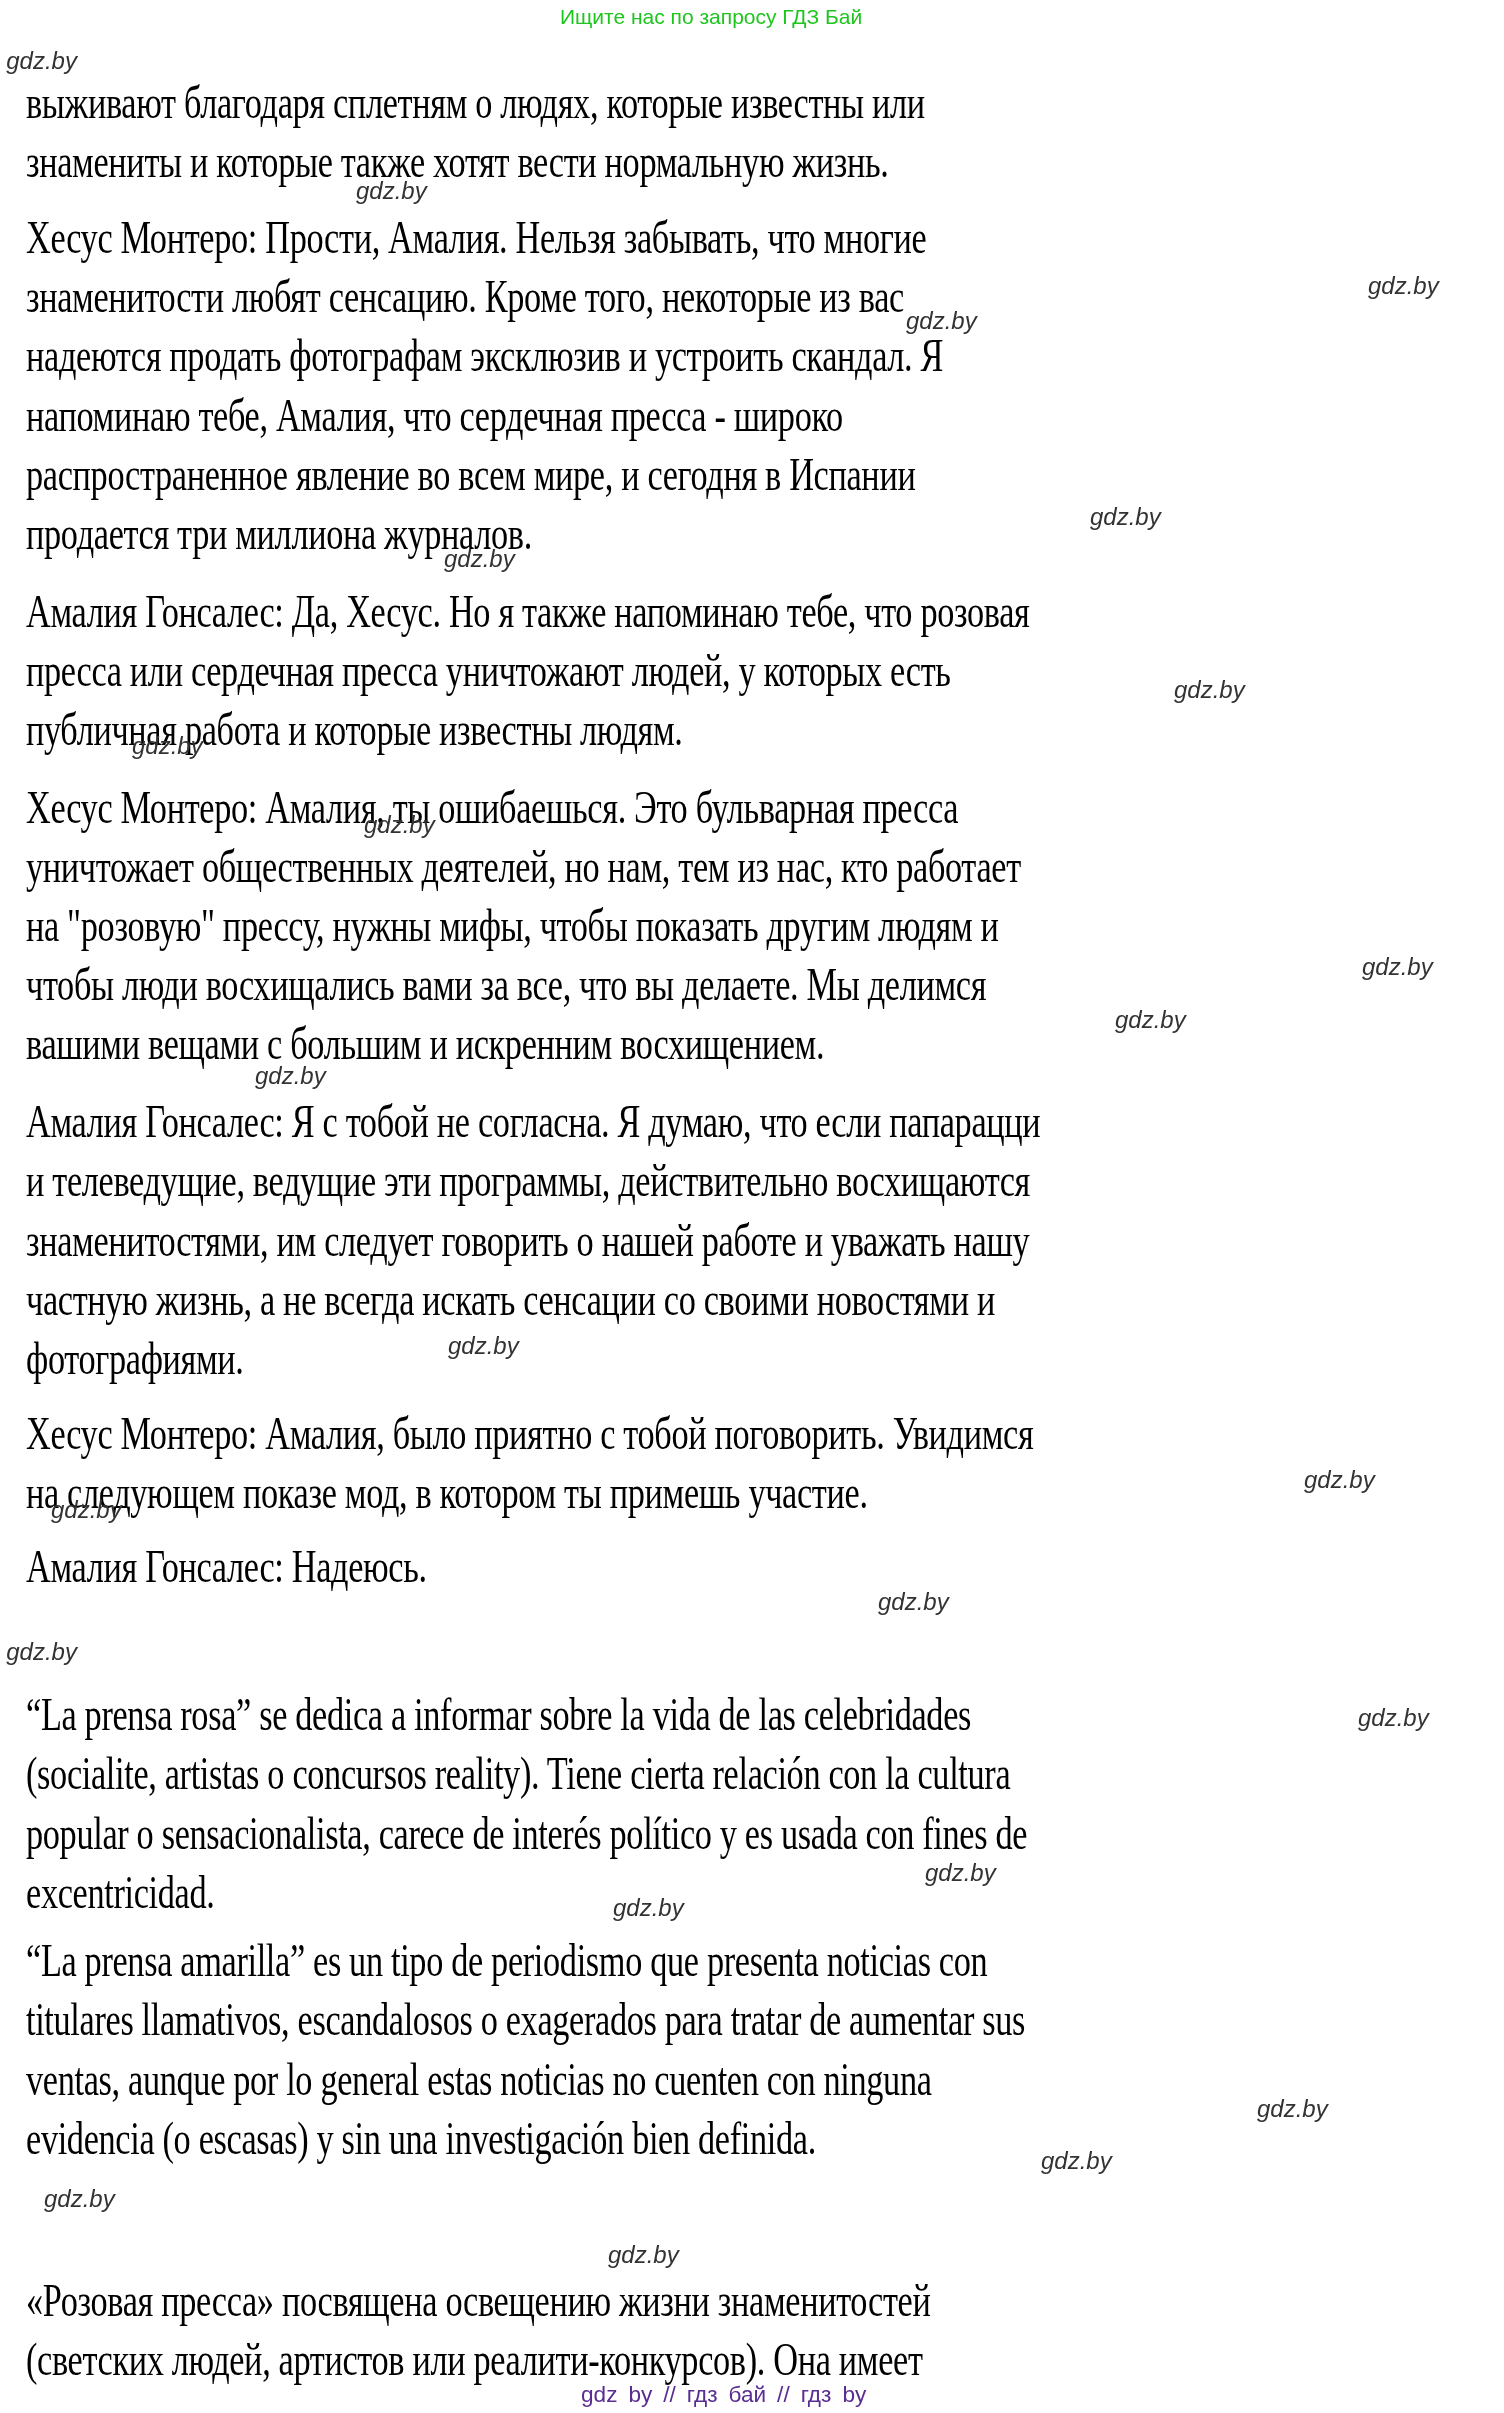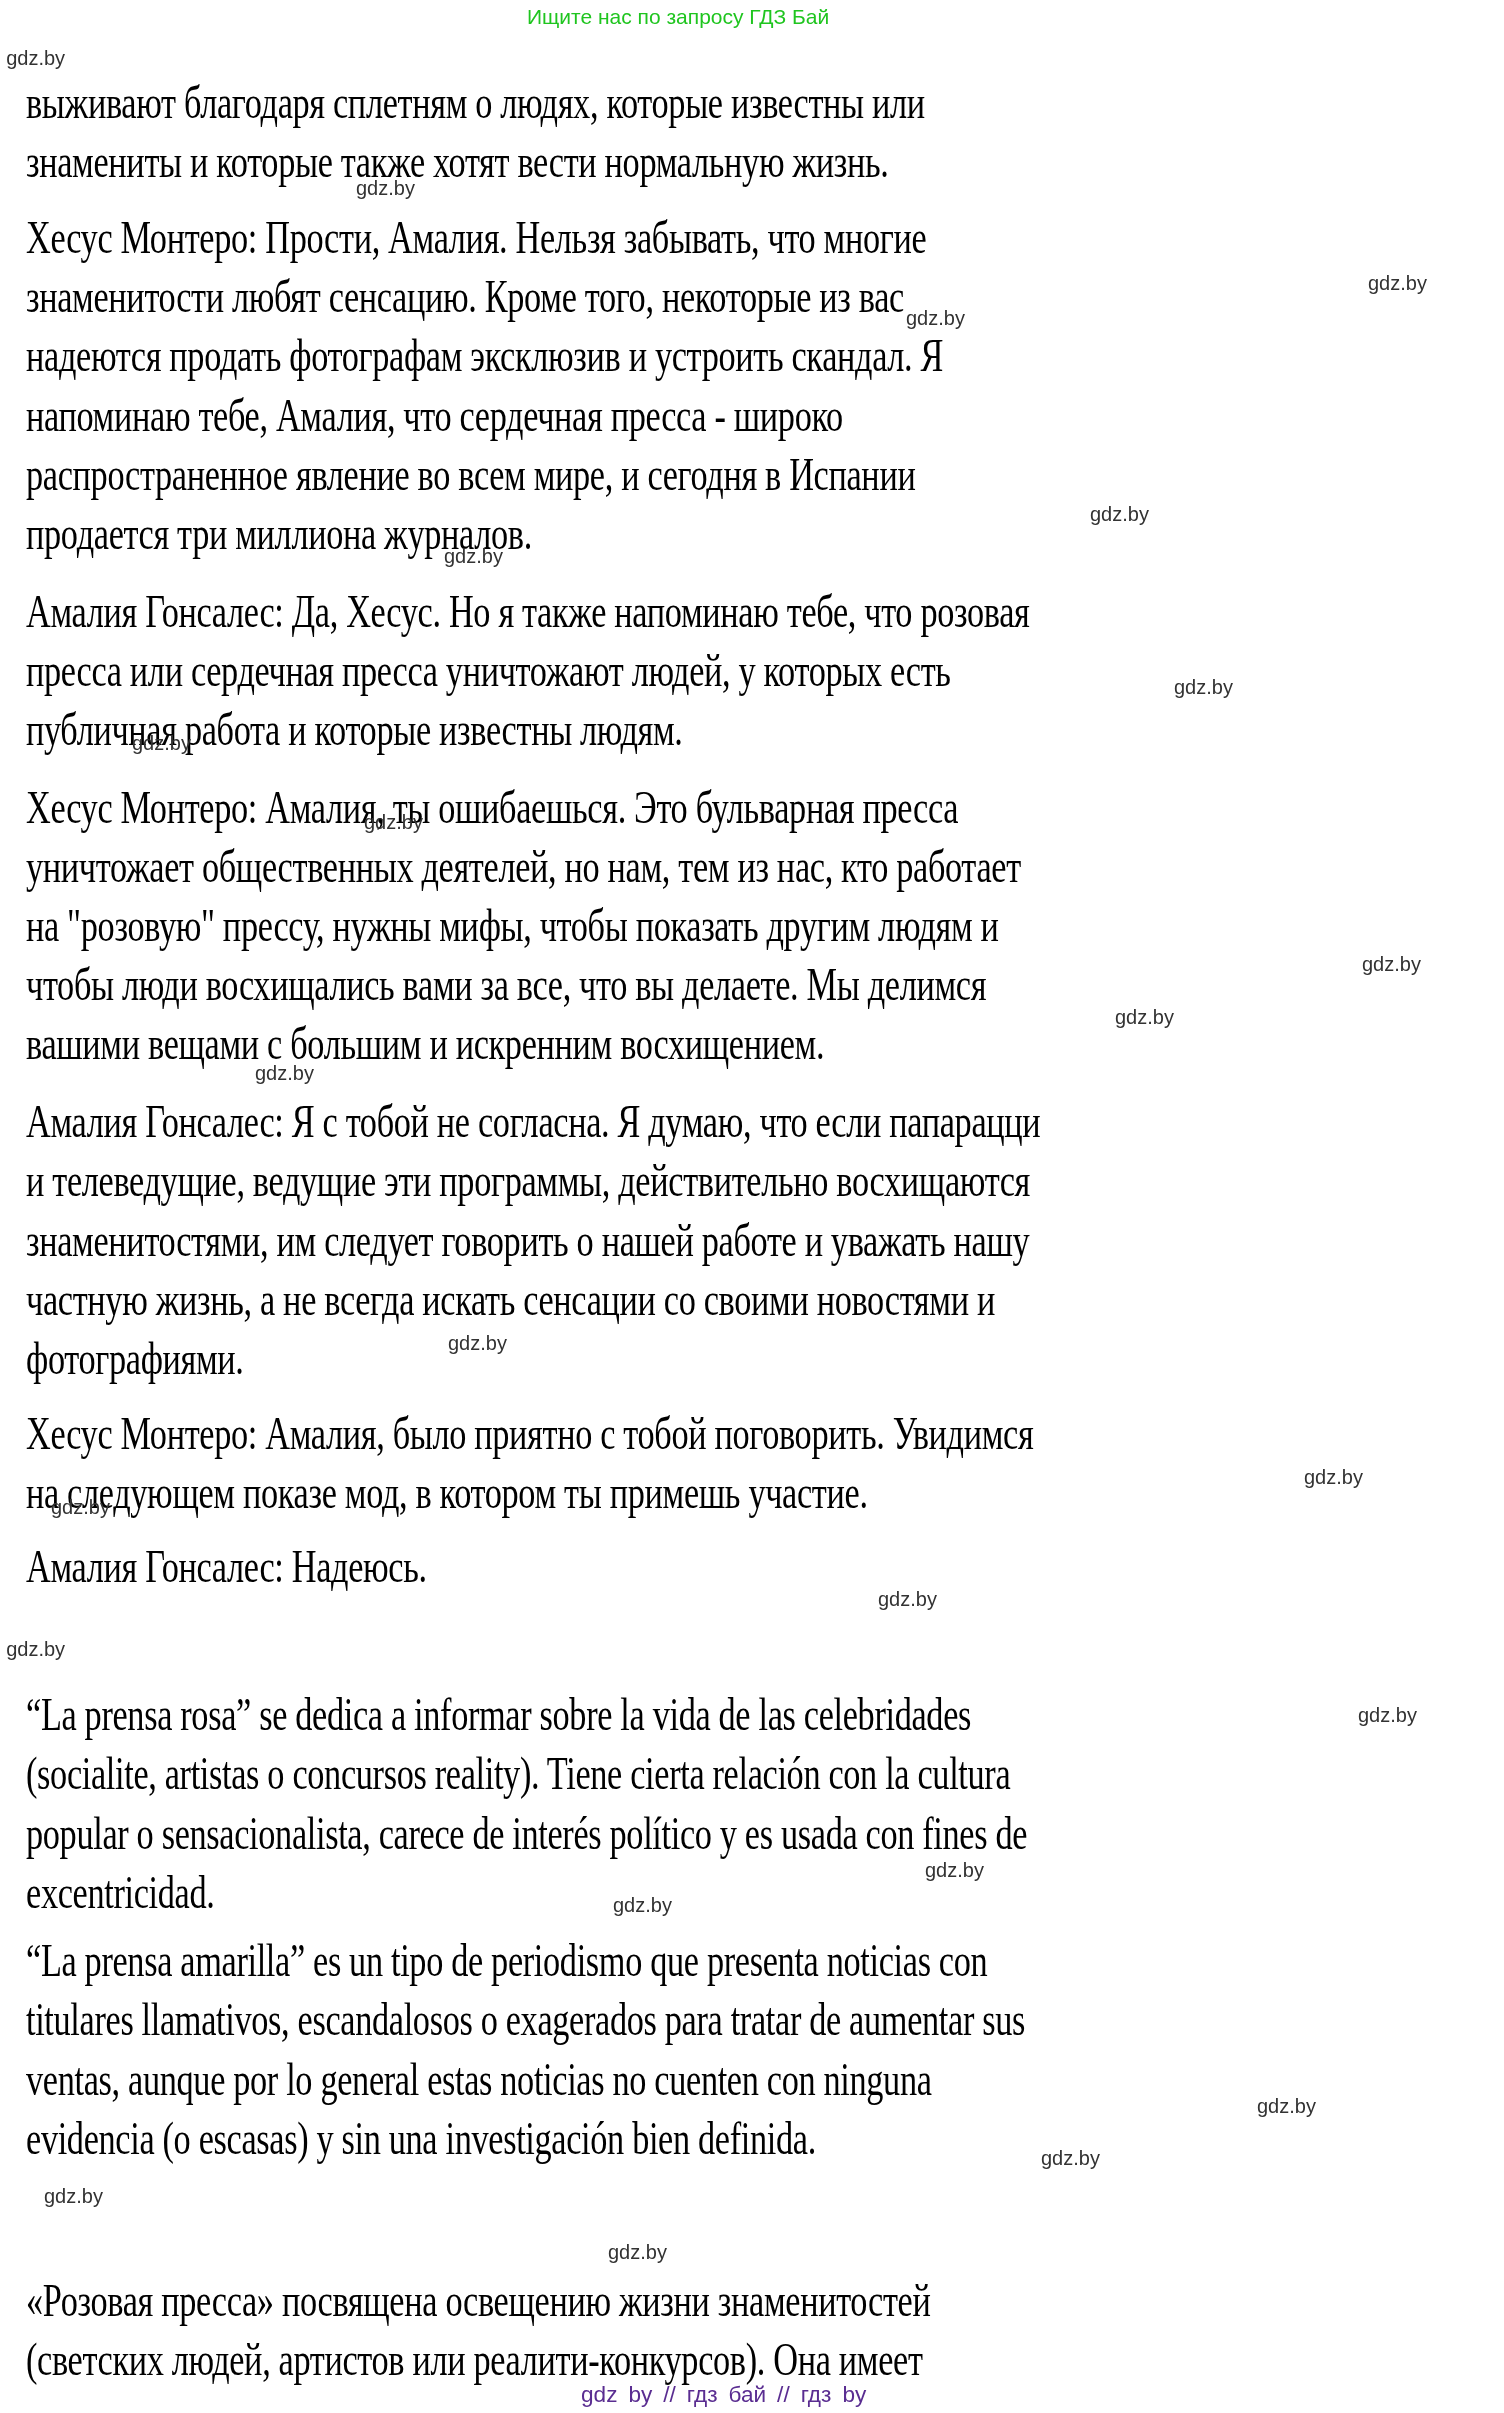--- a/index.html
+++ b/index.html
@@ -6,42 +6,43 @@
   .page {
     position: relative;
     width: 1504px;
     height: 2413px;
     background: #ffffff;
     overflow: hidden;
     font-family: "Liberation Serif", "DejaVu Serif", serif;
   }
   .header {
     position: absolute;
-    left: 527px;
+    left: 560px;
     top: 4.7px;
     font-family: "Liberation Sans", "DejaVu Sans", sans-serif;
     font-size: 21px;
     color: var(--green, #1fc51f);
     white-space: nowrap;
   }
   .line {
     position: absolute;
     font-size: 39px;
     color: #000000;
     white-space: nowrap;
     transform: scale(0.88, 1.2);
     transform-origin: 0 0;
     letter-spacing: -0.4px;
   }
   .wm {
     position: absolute;
     font-family: "Liberation Sans", "DejaVu Sans", sans-serif;
-    font-size: 20px;
+    font-size: 24px;
     color: var(--wm, #333333);
     white-space: nowrap;
+    font-style: italic;
   }
   .footer {
     position: absolute;
     left: 581px;
     top: 2382px;
     font-family: "Liberation Sans", "DejaVu Sans", sans-serif;
     font-size: 22.6px;
     font-weight: 500;
     color: var(--purple, #5a2d91);
     white-space: nowrap;

